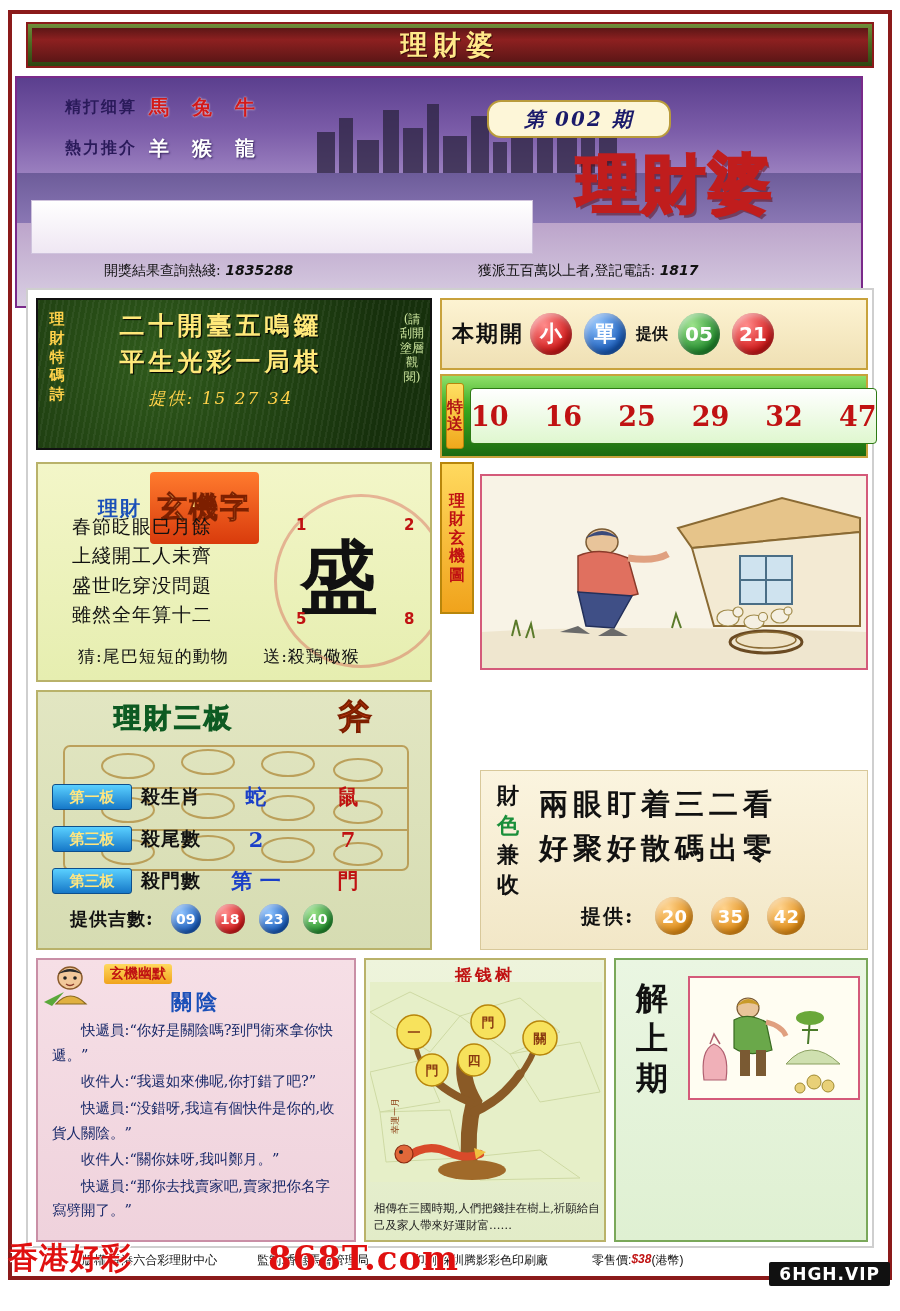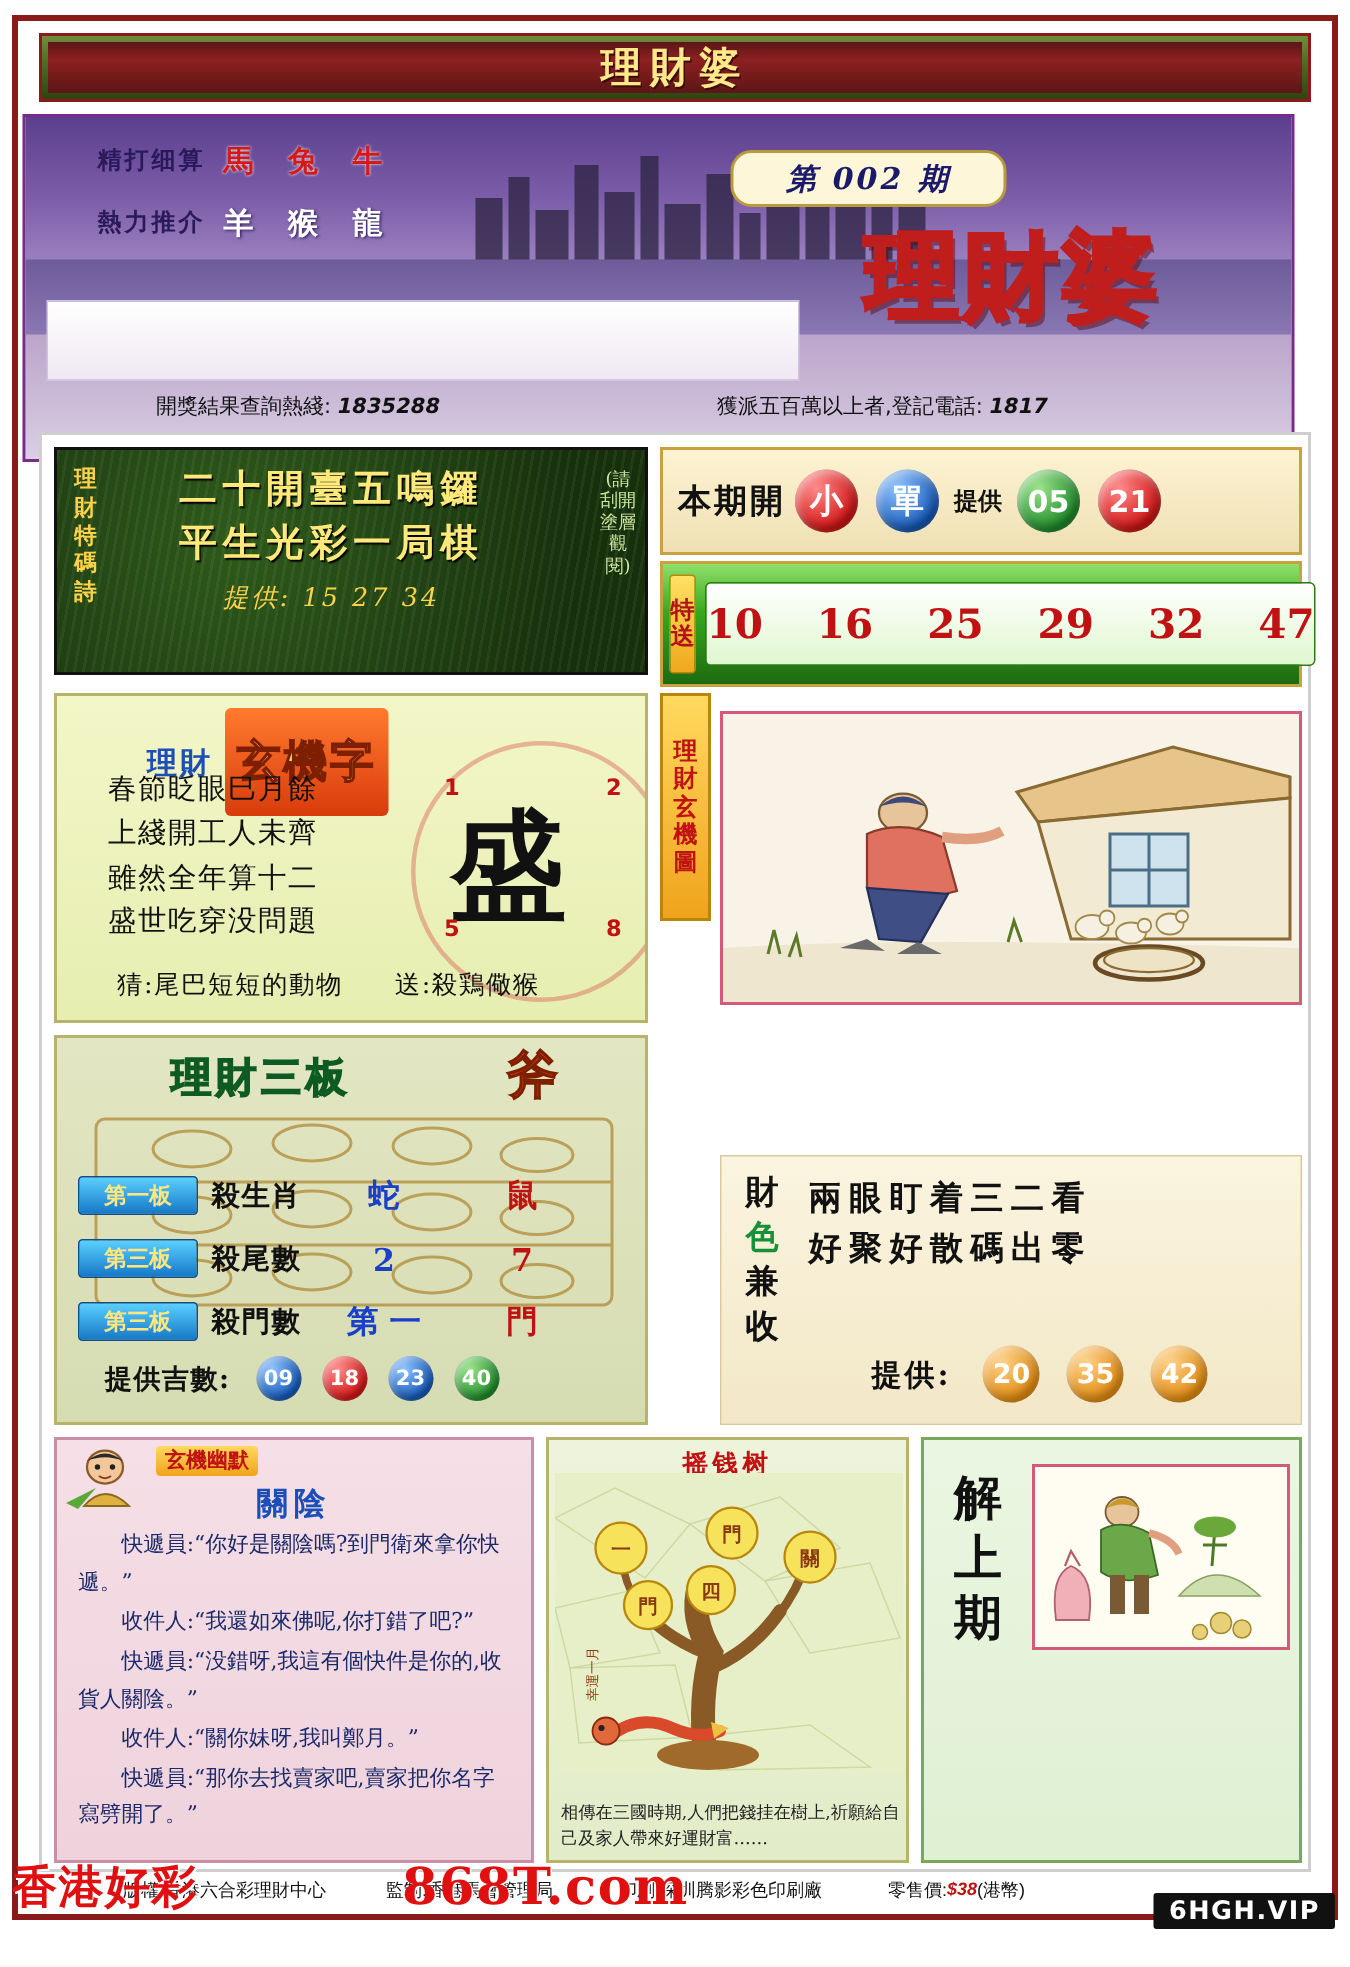--- a/index.html
+++ b/index.html
@@ -314,21 +314,21 @@
   }
   .cp-side{
     position:absolute;left:10px;top:10px;width:34px;
     font-family:"DejaVu Serif","Liberation Serif",serif;
     font-size:22px;font-weight:bold;color:#111;line-height:1.35;text-align:center;
   }
   .cp-side .g{color:#1a8f3a;}
   .cp-lines{
     position:absolute;left:58px;top:12px;width:320px;
     font-family:"DejaVu Serif","Liberation Serif",serif;
-    font-size:22px;font-weight:bold;color:#111;letter-spacing:5px;line-height:1.5;
+    font-size:29px;font-weight:bold;color:#111;letter-spacing:5px;line-height:1.5;
   }
   .cp-lucky{
     position:absolute;left:100px;bottom:14px;display:flex;align-items:center;
   }
   .cp-lucky .lab{
     font-family:"DejaVu Serif","Liberation Serif",serif;
     font-size:20px;font-weight:bold;color:#111;margin-right:12px;letter-spacing:2px;
   }
   .cp-ball{
     width:38px;height:38px;border-radius:50%;margin:0 9px;
@@ -517,22 +517,22 @@
 
     <div class="xuanji">
       <div class="xj-title">
         <span class="xj-t1">理財</span>
         <span class="xj-t2">玄機字</span>
       </div>
       <div class="xj-circle"></div>
       <div class="xj-lines">
         <div>春節眨眼巳月餘</div>
         <div>上綫開工人未齊</div>
+        <div>盛世吃穿没問題</div>
         <div>雖然全年算十二</div>
-        <div>盛世吃穿没問題</div>
       </div>
       <div class="xj-big">盛</div>
       <div class="xj-corner xj-c1">1</div>
       <div class="xj-corner xj-c2">2</div>
       <div class="xj-corner xj-c3">5</div>
       <div class="xj-corner xj-c4">8</div>
       <div class="xj-bottom">
         <span>猜:尾巴短短的動物</span>
         <span class="send">送:殺鶏儆猴</span>
       </div>

